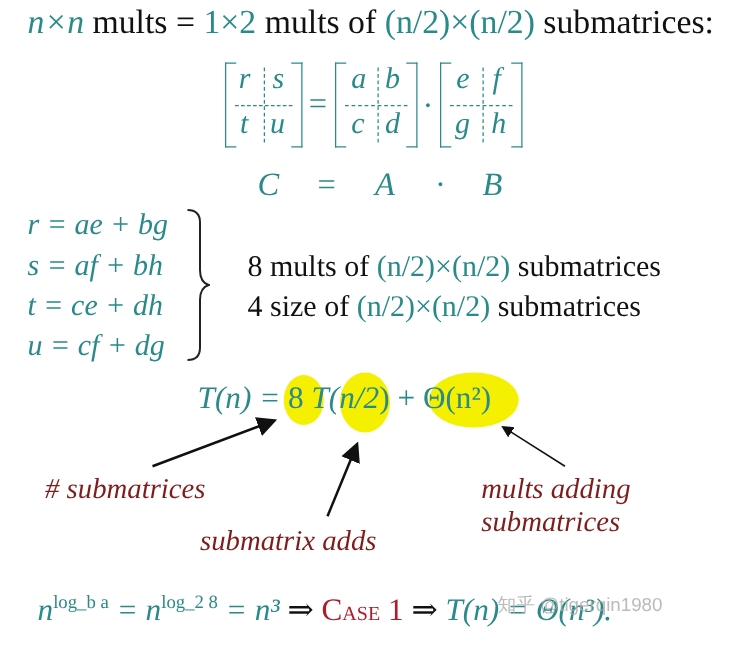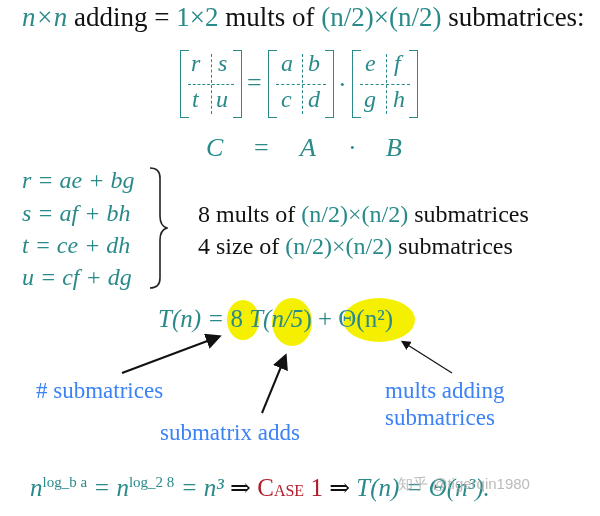--- a/index.html
+++ b/index.html
@@ -19,30 +19,30 @@
   .cell { position:absolute; font-size:24px; font-style:italic; color:#2a8a8a; }
   .vdash { position:absolute; width:0; border-left:1px dashed #2a8a8a; top:4px; height:60px; }
   .hdash { position:absolute; height:0; border-top:1px dashed #2a8a8a; top:34px; }
   .op { position:absolute; font-size:26px; color:#2a8a8a; }
   #cab { top:133px; font-size:26px; }
   .eq { left:22px; font-size:24px; }
   .brace { position:absolute; left:148px; top:166px; width:20px; height:124px; }
   .rtext { font-size:24px; left:198px; }
   .hl { position:absolute; background:#f4f000; border-radius:50%; }
   #recur { left:158px; top:305px; font-size:25px; z-index:2; }
-  .label { font-size:23px; color:#3b82f6; }
+  .label { font-size:23px; font-style:italic; color:#7f1d1d; }
   svg.arrows { position:absolute; left:0; top:0; }
   #bottom { left:30px; top:473px; font-size:25px; }
   #watermark { left:398px; top:475px; font-size:15px; color:rgba(170,170,170,0.8); font-family:"Liberation Sans","DejaVu Sans",sans-serif; }
 </style>
 </head>
 <body>
 
 <div id="title" class="abs">
-  <span class="teal it">n×n</span><span> adding = </span><span class="teal">1×2</span><span> mults of </span><span class="teal">(n/2)×(n/2)</span><span> submatrices:</span>
+  <span class="teal it">n×n</span><span> mults = </span><span class="teal">1×2</span><span> mults of </span><span class="teal">(n/2)×(n/2)</span><span> submatrices:</span>
 </div>
 
 <div class="mat" style="left:180px;width:62px">
   <div class="br l" style="left:0"></div>
     <div class="br r" style="right:0"></div>
   <div class="vdash" style="left:31px"></div>
     <div class="hdash" style="left:8px;width:46px"></div>
   <span class="cell" style="left:11px;top:0">r</span>
   <span class="cell" style="left:38px;top:0">s</span>
   <span class="cell" style="left:12px;top:36px">t</span>
@@ -93,21 +93,21 @@
 </div>
 <div class="abs rtext" style="top:233px">
   <span>4</span><span> size of </span><span class="teal">(n/2)×(n/2)</span><span> submatrices</span>
 </div>
 
 <div class="hl" style="left:227px;top:300px;width:32px;height:40px"></div>
 <div class="hl" style="left:272px;top:298px;width:40px;height:48px"></div>
 <div class="hl" style="left:343px;top:298px;width:72px;height:44px"></div>
 
 <div id="recur" class="abs teal">
-  <span class="it">T(n) = </span><span>8</span><span class="it"> T(</span><span class="it">n/5</span><span>) + </span><span>Θ(n²)</span>
+  <span class="it">T(n) = </span><span>8</span><span class="it"> T(</span><span class="it">n/2</span><span>) + </span><span>Θ(n²)</span>
 </div>
 
 <svg class="arrows" width="600" height="516">
   <defs>
     <marker id="ah" markerWidth="8" markerHeight="8" refX="6" refY="4" orient="auto">
       <path d="M0 0 L8 4 L0 8 Z" fill="#111"></path>
     </marker>
   </defs>
   <line x1="122" y1="373" x2="218" y2="337" stroke="#111" stroke-width="2" marker-end="url(#ah)"></line>
   <line x1="262" y1="413" x2="285" y2="357" stroke="#111" stroke-width="2" marker-end="url(#ah)"></line>

